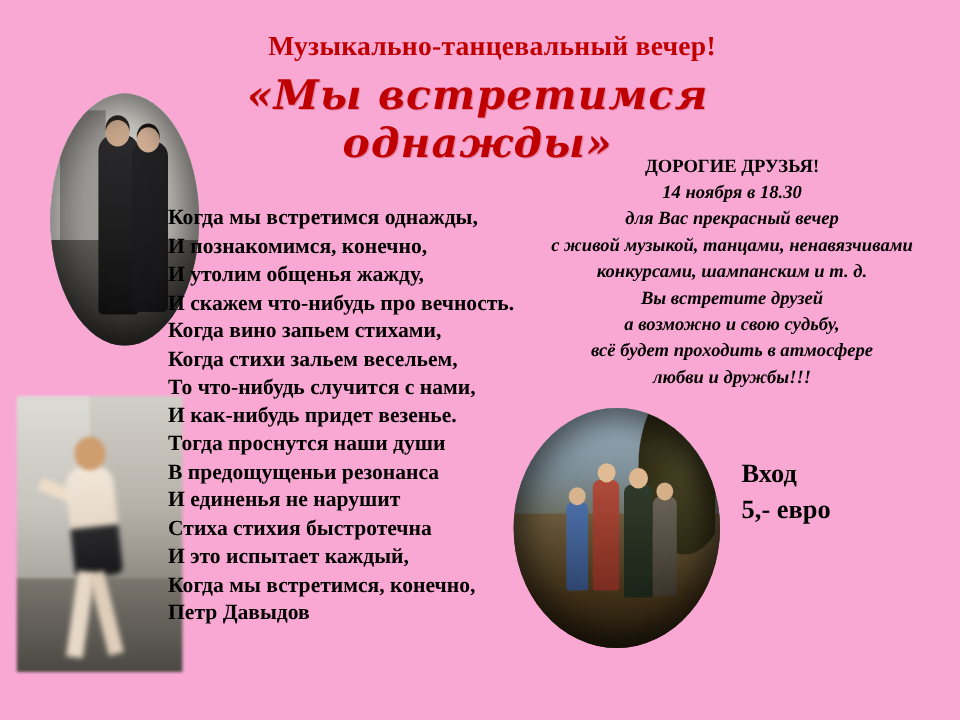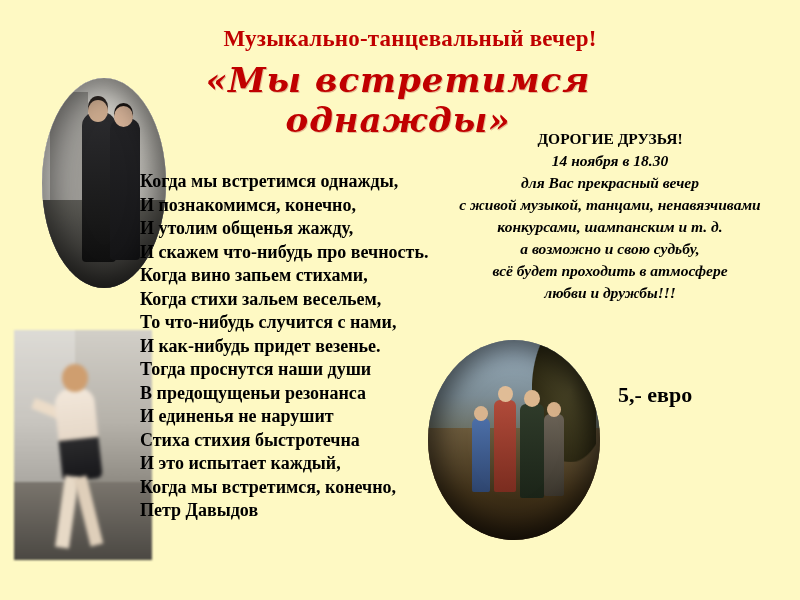--- a/index.html
+++ b/index.html
@@ -10,21 +10,21 @@
     width: 800px;
     height: 600px;
     background: #ffffff;
     font-family: "Liberation Serif", serif;
     overflow: hidden;
   }
   .poster {
     position: relative;
     width: 800px;
     height: 600px;
-    background: #fef9c3;
+    background: #f9a8d4;
   }
 
   
   .title-main {
     position: absolute;
     left: 150px;
     top: 26px;
     width: 520px;
     text-align: center;
     color: #c00000;
@@ -293,20 +293,21 @@
     <div>Когда мы встретимся, конечно,</div>
     <div>Петр Давыдов</div>
   </div>
 
   <div class="invite">
     <div class="first">ДОРОГИЕ ДРУЗЬЯ!</div>
     <div>14 ноября в 18.30</div>
     <div>для Вас прекрасный вечер</div>
     <div>с живой музыкой, танцами, ненавязчивами</div>
     <div>конкурсами, шампанским и т. д.</div>
+    <div>Вы встретите друзей</div>
     <div>а возможно и свою судьбу,</div>
     <div>всё будет проходить в атмосфере</div>
     <div>любви и дружбы!!!</div>
   </div>
 
   <div class="photo-painting">
     <div class="paint-sky"></div>
     <div class="paint-ground"></div>
     <div class="paint-tree"></div>
     <div class="fig fig1"></div>
@@ -314,16 +315,17 @@
     <div class="fig fig2"></div>
     <div class="fig fig2h"></div>
     <div class="fig fig3"></div>
     <div class="fig fig3h"></div>
     <div class="fig fig4"></div>
     <div class="fig fig4h"></div>
     <div class="paint-vignette"></div>
   </div>
 
   <div class="entry">
+    <div>Вход</div>
     <div>5,- евро</div>
   </div>
 
 </div>
 
 </body></html>

